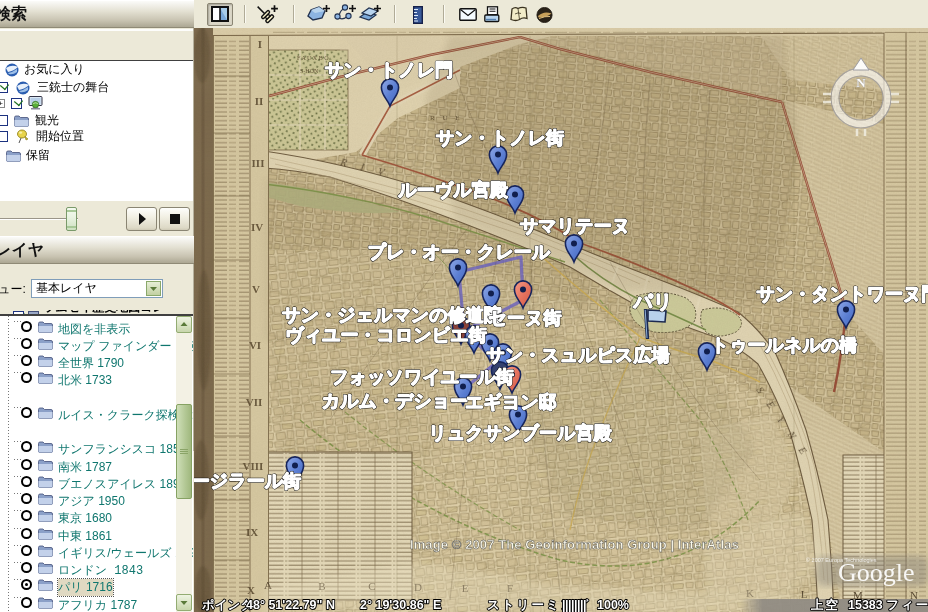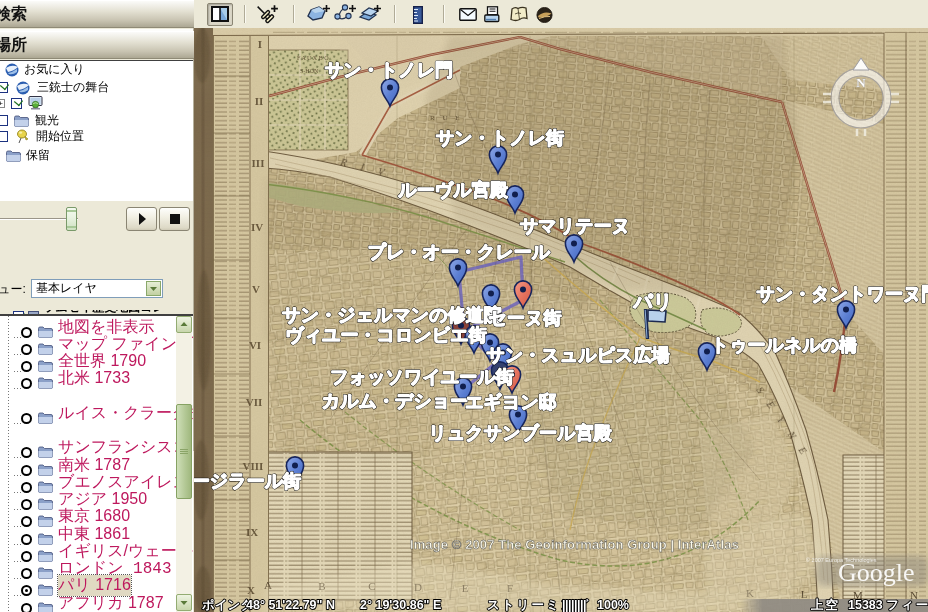--- a/index.html
+++ b/index.html
@@ -3,39 +3,38 @@
 <meta charset="utf-8">
 <title>Google Earth</title>
 <style>
 *{margin:0;padding:0;box-sizing:border-box}
 html,body{width:928px;height:612px;overflow:hidden;font-family:"Liberation Sans",sans-serif}
 body{position:relative;background:#ece9d8}
 .abs{position:absolute}
 .hdr{left:0;width:194px;height:28px;background:linear-gradient(#fbfbf9,#e3e0d2 40%,#c8c3b1 75%,#aca793);border-bottom:1px solid #8f8a76;border-top:1px solid #fff;color:#111;font-weight:bold;font-size:16px;line-height:26px;overflow:hidden}
 .hdr span{display:inline-block;margin-left:-5px;letter-spacing:0px}
 .trow{position:absolute;display:flex;align-items:center;font-size:12px;color:#000;white-space:nowrap}
-.lrow{position:absolute;left:14px;display:flex;align-items:flex-end;font-size:16px;color:#be185d;white-space:nowrap;height:17px}
+.lrow{position:absolute;left:14px;display:flex;align-items:flex-start;font-size:12px;color:#0f766e;white-space:nowrap;height:17px}
 .cb{width:11px;height:11px;border:1px solid #1c3280;background:#fff;display:inline-block;position:relative;flex:none}
 .cb.ck:after{content:"";position:absolute;left:1px;top:-3px;width:9px;height:9px;border:solid #207020;border-width:0 2px 2px 0;transform:rotate(40deg) scale(.6)}
 .radio{width:11px;height:11px;border:2px solid #000;border-radius:50%;background:#fff;display:inline-block;flex:none;position:relative}
 .radio.sel:after{content:"";position:absolute;left:2px;top:2px;width:3px;height:3px;background:#000;border-radius:50%}
 .xpbtn{position:absolute;border:1px solid #8a8573;border-radius:3px;background:linear-gradient(#fefefc,#f2f0e4 40%,#ddd9c6 90%,#cfcab6)}
 svg{display:block}
 .flex{display:flex;align-items:center}
 </style>
 </head>
 <body>
 
 <div class="abs" style="left:0;top:0;width:194px;height:451px;background:#ece9d8;border-right:1px solid #b5b09c;z-index:5">
 
   <div class="hdr abs" style="top:0"><span>検索</span></div>
 
   <div class="abs" style="left:0;top:29px;width:193px;height:2px;background:#fdfdfb"></div>
 
-  <div class="hdr abs" style="top:31px"><span>場所</span></div>
 
   <div class="abs" style="left:0;top:60px;width:193px;height:141px;background:#fff;border-top:1px solid #404040"></div>
 
   <div class="trow" style="left:4px;top:61px">
     <svg width="16" height="14" viewBox="0 0 16 14">
         <circle cx="8" cy="7" r="6.5" fill="#2a5db0"></circle>
         <path d="M2 5 Q8 1 14 4 Q10 8 4 9 Z" fill="#e8f0fa"></path>
         <path d="M4 10 Q9 9 13 6 L13 9 Q9 12 5 11 Z" fill="#9ec0e8"></path>
       </svg>
     <span style="margin-left:4px">お気に入り</span>
@@ -104,20 +103,21 @@
         <path d="M12 5 L19 11 L12 17 Z" fill="#111"></path>
       </svg>
   </div>
 
   <div class="xpbtn" style="left:159px;top:207px;width:31px;height:24px">
     <svg width="29" height="22">
         <rect x="10" y="6" width="10" height="10" fill="#111"></rect>
       </svg>
   </div>
 
+  <div class="hdr abs" style="top:236px"><span>レイヤ</span></div>
 
   <div class="abs" style="left:-14px;top:281px;font-size:12px;color:#000">ビュー:</div>
 
   <div class="abs" style="left:31px;top:279px;width:132px;height:19px;background:#fff;border:1px solid #7f9db9;font-size:12px;line-height:17px">
     <span style="margin-left:4px">基本レイヤ</span>
     
     <div class="abs" style="right:1px;top:1px;width:15px;height:15px;background:linear-gradient(#e6eed6,#c2d0a2);border:1px solid #8aa86a">
       <svg width="13" height="13">
           <path d="M3 5 L6.5 9 L10 5 Z" fill="#5a7a3a"></path>
         </svg>

